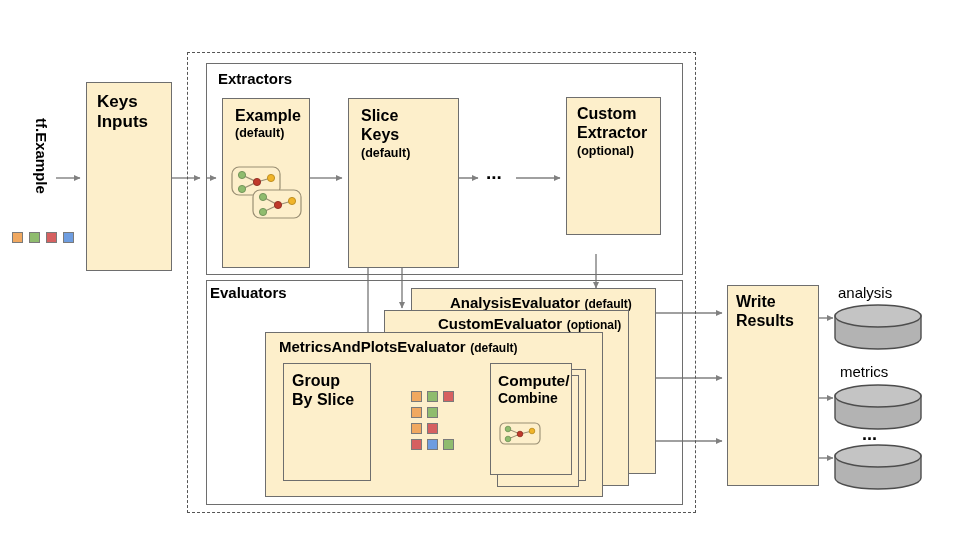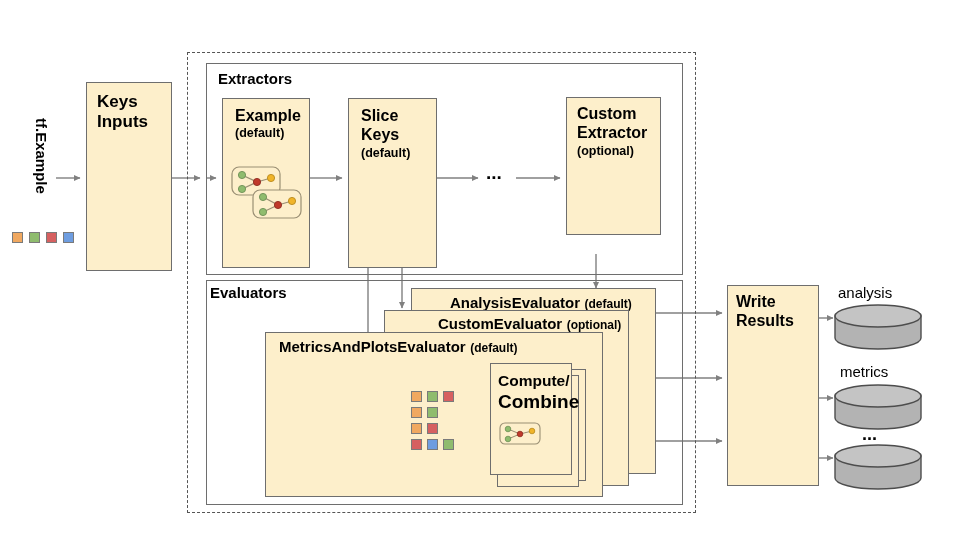--- a/index.html
+++ b/index.html
@@ -155,21 +155,21 @@
         <line x1="32" y1="46" x2="47" y2="39"></line>
         <line x1="47" y1="39" x2="61" y2="35"></line>
       </g>
       <circle cx="32" cy="31" r="3.6" fill="#8FBC6E" stroke="#6d8f56" stroke-width="0.9"></circle>
       <circle cx="32" cy="46" r="3.6" fill="#8FBC6E" stroke="#6d8f56" stroke-width="0.9"></circle>
       <circle cx="47" cy="39" r="3.6" fill="#C0392B" stroke="#8e2b20" stroke-width="0.9"></circle>
       <circle cx="61" cy="35" r="3.6" fill="#F0B429" stroke="#b8891c" stroke-width="0.9"></circle>
     </svg>
   </div>
 
-  <div class="box" style="left:348px; top:98px; width:89px; height:170px;padding-left:25px;">
+  <div class="box" style="left:348px; top:98px; width:111px; height:170px;padding-left:25px;">
     <div class="lbl bold" style="left:12px; top:8px; font-size:16px;">Slice</div>
     <div class="lbl bold" style="left:12px; top:27px; font-size:16px;">Keys</div>
     <div class="lbl bold" style="left:12px; top:47px; font-size:12.5px;">(default)</div>
   </div>
 
   <div class="lbl bold" style="left:486px; top:162px; font-size:19px;">...</div>
 
   <div class="box" style="left:566px; top:97px; width:95px; height:138px;">
     <div class="lbl bold" style="left:10px; top:7px; font-size:16px;">Custom</div>
     <div class="lbl bold" style="left:10px; top:26px; font-size:16px;">Extractor</div>
@@ -192,20 +192,24 @@
       <span class="bold" style="font-size:12px;">(optional)</span>
     </div>
   </div>
 
   <div class="box" style="left:265px; top:332px; width:338px; height:165px;">
     <div style="position:absolute; left:13px; top:5px; white-space:nowrap;">
       <span class="bold" style="font-size:15px;">MetricsAndPlotsEvaluator</span>
       <span class="bold" style="font-size:12px;">(default)</span>
     </div>
 
+    <div class="plainbox" style="left:17px; top:30px; width:88px; height:118px;">
+      <div class="lbl bold" style="left:8px; top:8px; font-size:16px;">Group</div>
+      <div class="lbl bold" style="left:8px; top:27px; font-size:16px;">By Slice</div>
+    </div>
 
     <div style="position:absolute; left:145px; top:58px; width:60px; height:62px;">
       <div class="sq c-orange" style="left:0px;  top:0px;"></div>
       <div class="sq c-green" style="left:16px; top:0px;"></div>
       <div class="sq c-red" style="left:32px; top:0px;"></div>
 
       <div class="sq c-orange" style="left:0px;  top:16px;"></div>
       <div class="sq c-green" style="left:16px; top:16px;"></div>
 
       <div class="sq c-orange" style="left:0px;  top:32px;"></div>
@@ -213,21 +217,21 @@
 
       <div class="sq c-red" style="left:0px;  top:48px;"></div>
       <div class="sq c-blue" style="left:16px; top:48px;"></div>
       <div class="sq c-green" style="left:32px; top:48px;"></div>
     </div>
 
     <div class="plainbox" style="left:238px; top:36px; width:82px; height:112px;"></div>
     <div class="plainbox" style="left:231px; top:42px; width:82px; height:112px; background:#FDEFCB;"></div>
     <div class="plainbox" style="left:224px; top:30px; width:82px; height:112px; background:#FDEFCB;">
       <div class="lbl bold" style="left:7px; top:8px; font-size:15.5px;">Compute/</div>
-      <div class="lbl bold" style="left:7px; top:27px; font-size:19px;">Combine</div>
+      <div class="lbl bold" style="left:7px; top:27px; font-size:14px;">Combine</div>
       <svg style="position:absolute; left:8px; top:58px;" width="44" height="24" viewBox="0 0 44 24">
         <rect x="1" y="1" width="40" height="21" rx="5" fill="none" stroke="#9a8f74" stroke-width="1.1"></rect>
         <g stroke="#9a8f74" stroke-width="1">
           <line x1="9" y1="7" x2="21" y2="12"></line>
           <line x1="9" y1="17" x2="21" y2="12"></line>
           <line x1="21" y1="12" x2="33" y2="9"></line>
         </g>
         <circle cx="9" cy="7" r="2.8" fill="#8FBC6E" stroke="#6d8f56" stroke-width="0.8"></circle>
         <circle cx="9" cy="17" r="2.8" fill="#8FBC6E" stroke="#6d8f56" stroke-width="0.8"></circle>
         <circle cx="21" cy="12" r="2.8" fill="#C0392B" stroke="#8e2b20" stroke-width="0.8"></circle>

